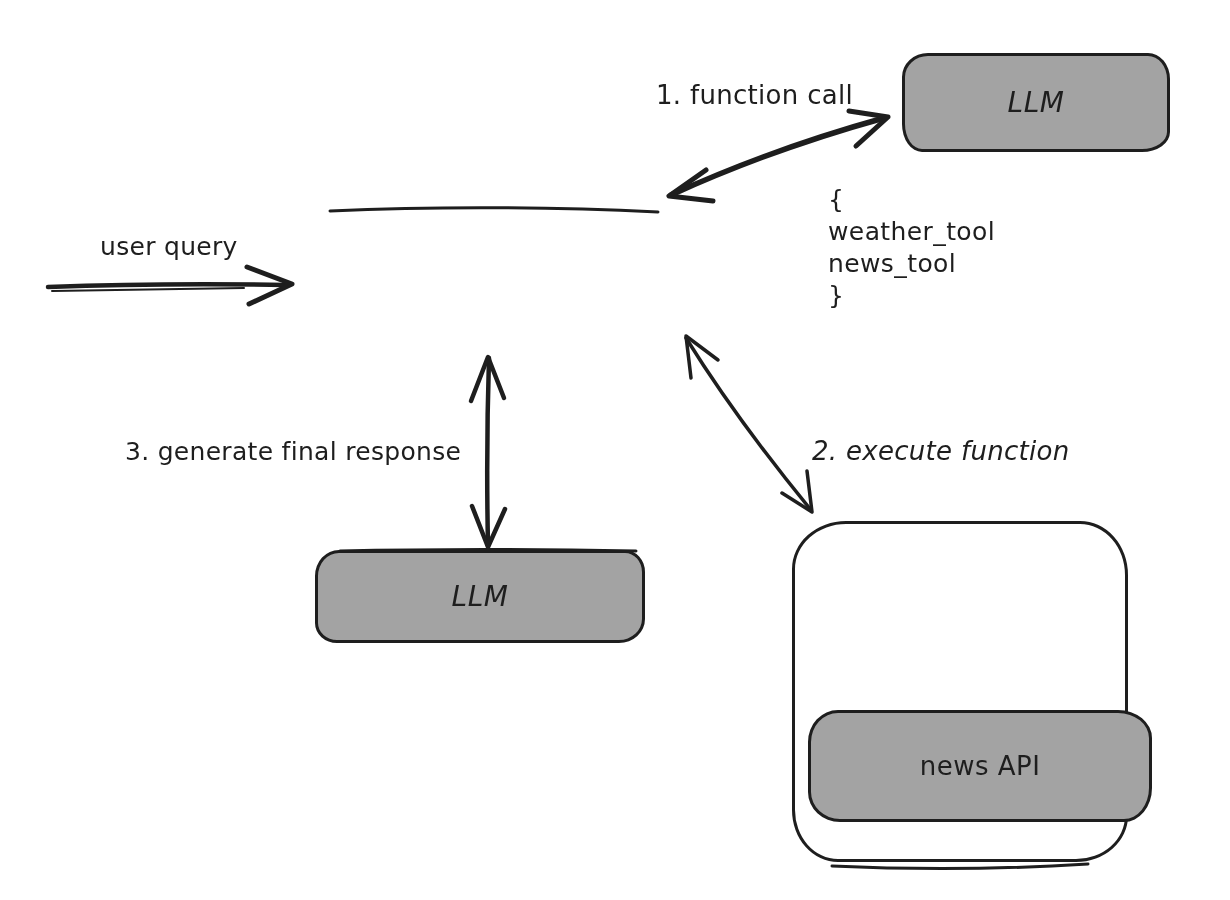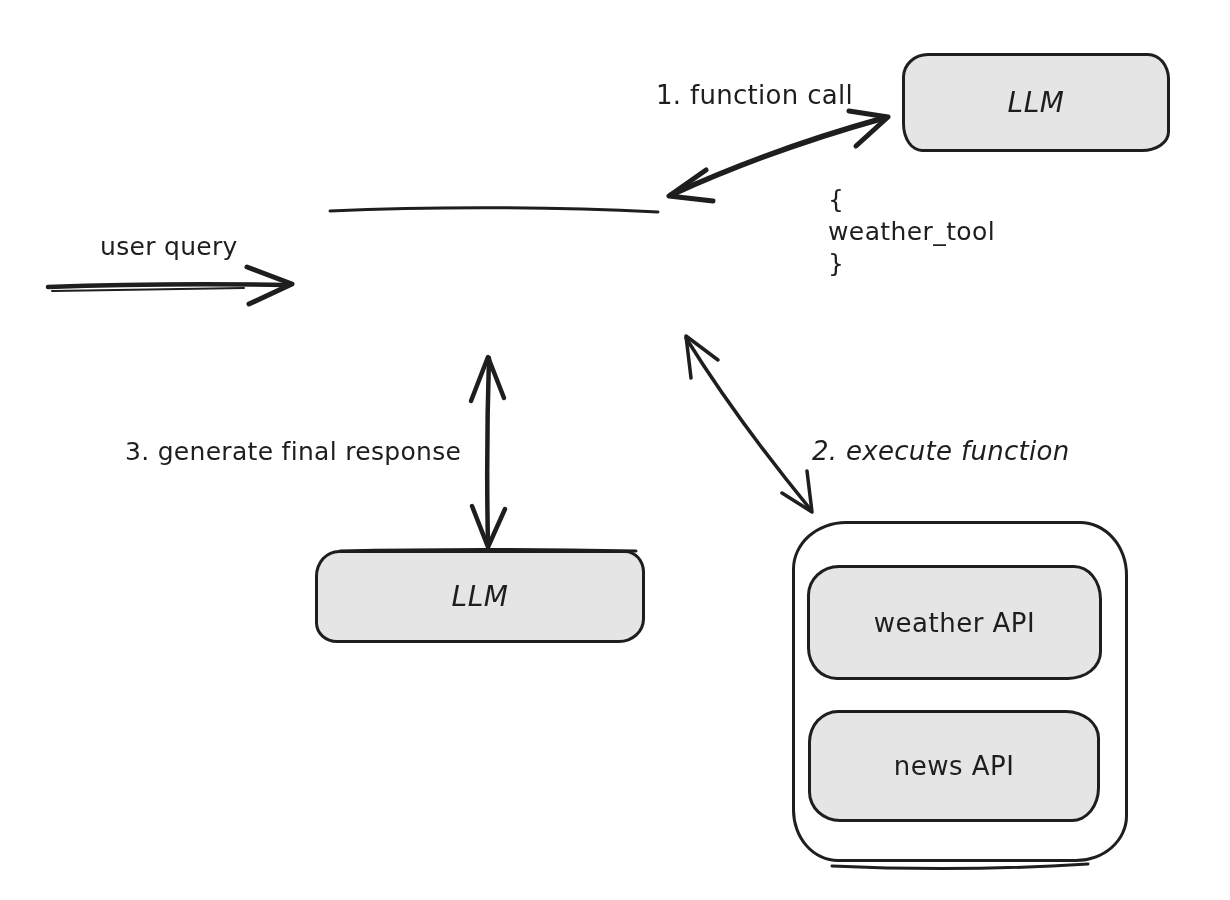--- a/index.html
+++ b/index.html
@@ -24,21 +24,21 @@
   .arrows path {
     fill: none;
     stroke: #1e1e1e;
     stroke-linecap: round;
     stroke-linejoin: round;
   }
 
   .node {
     position: absolute;
     border: 3.5px solid #1e1e1e;
-    background: #e5e5e5;
+    background: #a3a3a3;
     display: flex;
     align-items: center;
     justify-content: center;
     font-size: 26px;
     letter-spacing: 0.5px;
   }
 
   .node-llm-top {
     left: 902px; top: 53px; width: 268px; height: 99px;
     border-radius: 26px 22px 28px 20px / 24px 26px 20px 28px;
@@ -58,21 +58,21 @@
   .node-api-container {
     left: 792px; top: 521px; width: 336px; height: 341px;
     border-radius: 54px 48px 52px 46px / 48px 54px 46px 52px;
     background: #ffffff;
   }
   .node-weather-api {
     left: 807px; top: 565px; width: 295px; height: 115px;
     border-radius: 32px 28px 34px 30px / 30px 34px 28px 32px;
   }
   .node-news-api {
-    left: 808px; top: 710px; width: 292px; height: 112px;
+    left: 808px; top: 710px; width: 344px; height: 112px;
     border-radius: 30px 34px 28px 32px / 32px 28px 34px 30px;
   }
 
   .lbl {
     position: absolute;
     white-space: nowrap;
     font-size: 26px;
     letter-spacing: 0.3px;
   }
   .lbl-user-query { left: 88px;  top: 232px; font-size: 25px; margin-left: 12px; }
@@ -130,32 +130,30 @@
     <span>LLM</span>
   </div>
 
 
   <div class="node node-llm-bottom">
     <span>LLM</span>
   </div>
 
   <div class="node node-api-container"></div>
 
-  <div class="node node-weather-api">
-    <span>weather API</span>
-  </div>
 
   <div class="node node-news-api">
     <span>news API</span>
   </div>
 
   <div class="lbl lbl-user-query">user query</div>
   <div class="lbl lbl-step1">1. function call</div>
   <div class="lbl lbl-step2">2. execute function</div>
   <div class="lbl lbl-step3">3. generate final response</div>
 
   <div class="code-block">
     <div>{</div>
     <div>weather_tool</div>
+    <div>news_tool</div>
     <div>}</div>
   </div>
 
 </div>
 
 </body></html>

